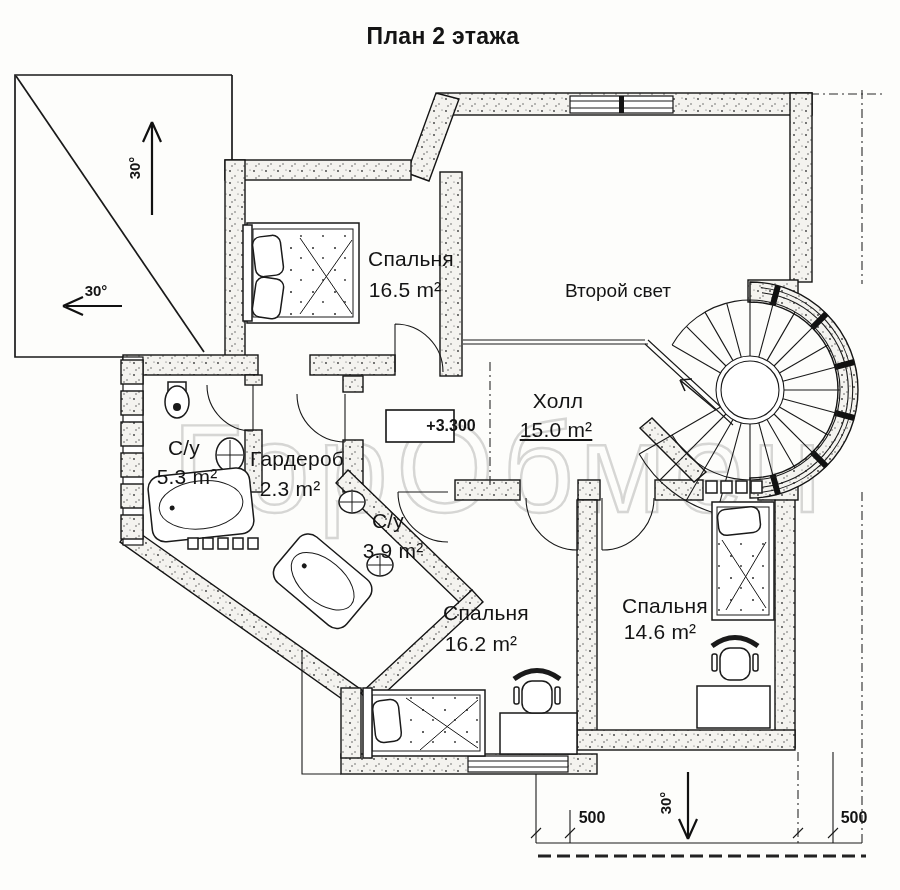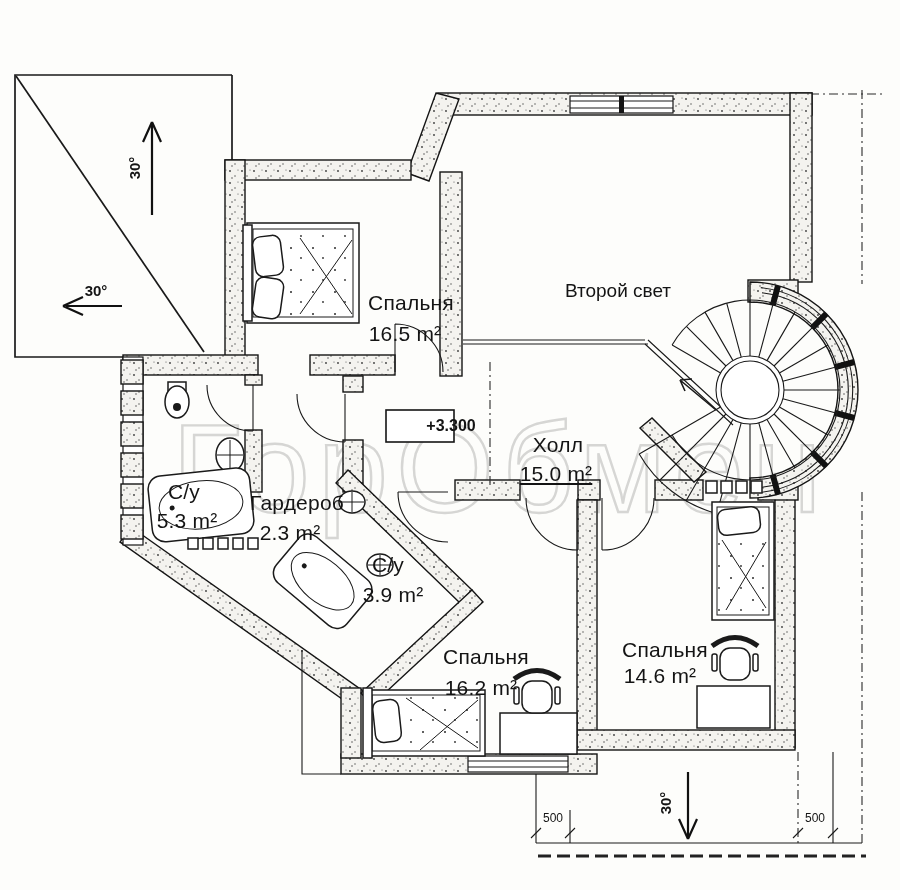--- a/index.html
+++ b/index.html
@@ -1,25 +1,25 @@
 <!DOCTYPE html>
 <html><head>
 <meta charset="utf-8">
 <style>
   html,body{margin:0;padding:0;background:#ffffff;}
   #page{position:relative;width:900px;height:890px;background:#fdfdfb;overflow:hidden;
         font-family:"Liberation Sans",sans-serif;color:#161616;}
   svg{position:absolute;left:0;top:0;}
   .lbl{position:absolute;transform:translate(-50%,-50%);white-space:nowrap;text-align:center;
        color:#141414;font-family:"Liberation Sans",sans-serif;}
-  .room{font-size:21px;font-weight:500;letter-spacing:.2px;margin-top:44px;}
+  .room{font-size:21px;font-weight:500;letter-spacing:.2px;}
   .title{font-size:23px;font-weight:600;letter-spacing:.3px;}
   .void{font-size:19px;font-weight:500;}
   .elev{font-size:16px;font-weight:700;margin-left:31px;}
-  .dim{font-size:12px;font-weight:400;}
+  .dim{font-size:16px;font-weight:700;margin-left:39px;}
   .ang{font-size:15px;font-weight:700;}
   .rot{transform:translate(-50%,-50%) rotate(-90deg);}
   .wl{fill:url(#stip);stroke:#151515;stroke-width:1.4;}
   .thin{stroke:#1a1a1a;stroke-width:1.1;fill:none;}
   .med{stroke:#1a1a1a;stroke-width:1.7;fill:none;}
   .furn{fill:#ffffff;stroke:#1a1a1a;stroke-width:1.5;}
   .furn2{fill:none;stroke:#1a1a1a;stroke-width:1;}
   .dash{stroke:#2a2a2a;stroke-width:1.1;fill:none;stroke-dasharray:9 4 2 4;}
 </style>
 </head>
@@ -273,20 +273,21 @@
 
   <g>
     <path class="thin" d="M302,650 V774 H341"></path>
   </g>
 
   <g>
     <rect x="386" y="410" width="68" height="32" fill="#ffffff" stroke="#151515" stroke-width="1.6"></rect>
   </g>
 </svg>
 
+<div class="lbl title" style="left:443px;top:36px;">План 2 этажа</div>
 
 <div class="lbl room" style="left:411px;top:259px;">Спальня</div>
 <div class="lbl room" style="left:405px;top:290px;text-align:center;">16.5 m²</div>
 
 <div class="lbl void" style="left:618px;top:291px;">Второй свет</div>
 
 <div class="lbl room" style="left:558px;top:401px;">Холл</div>
 <div class="lbl room" style="left:556px;top:430px;text-decoration:underline;">15.0 m²</div>
 
 <div class="lbl room" style="left:184px;top:448px;">С/у</div>

